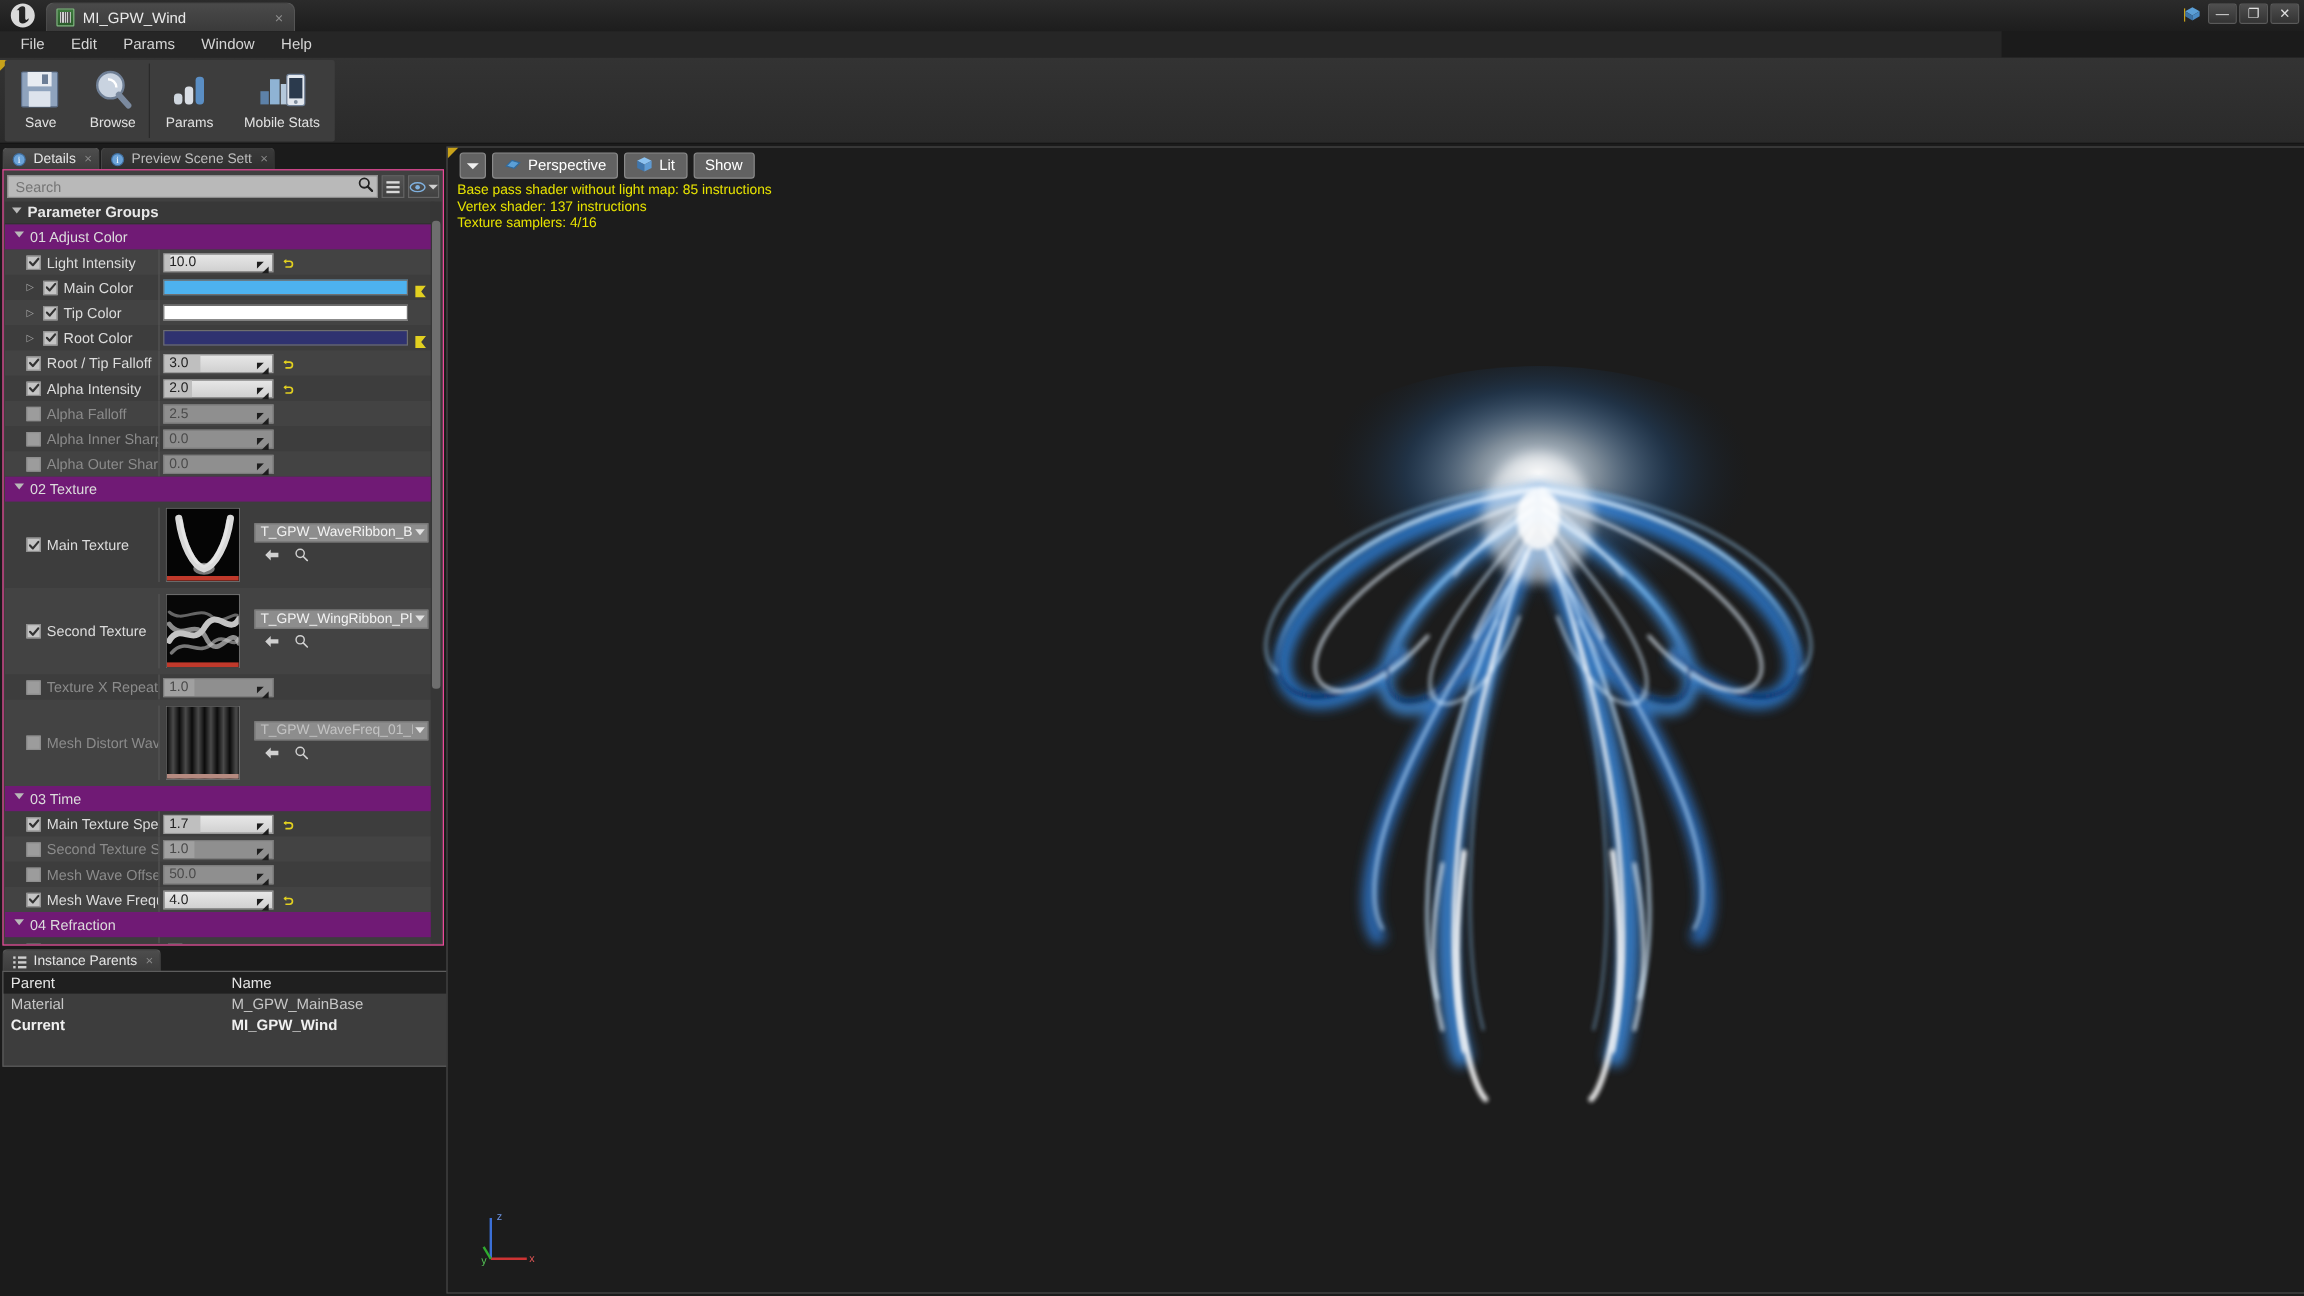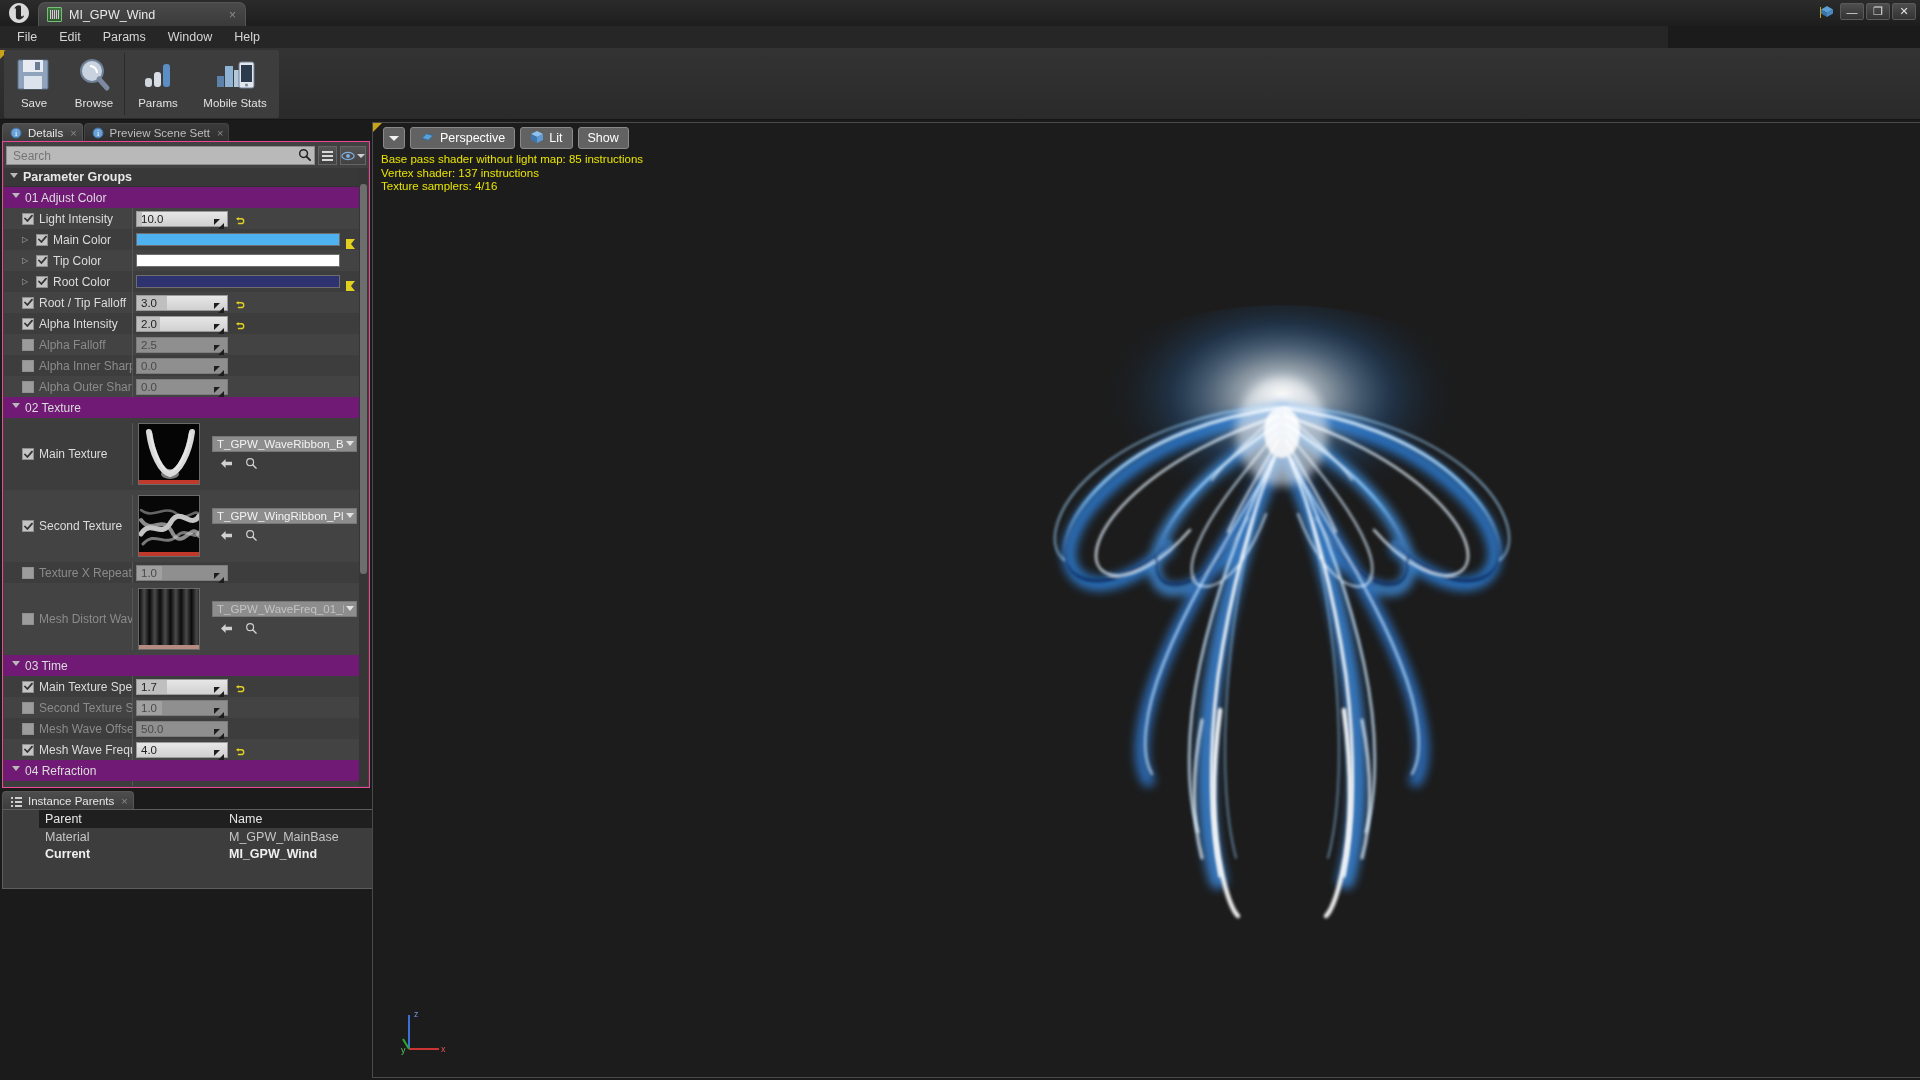--- a/index.html
+++ b/index.html
@@ -120,21 +120,21 @@
     border-right:4px solid transparent; border-top:5px solid #e2e2e2; }
   .asset-btns { display:flex; align-items:center; gap:12px; padding-left:8px; }
 
   .scrollbar { position:absolute; right:1px; top:26px; width:9px; height:618px; background:#363636; }
   .scrollbar .thumbv { position:absolute; left:1px; top:16px; width:7px; height:390px;
     background:#6e6e6e; border-radius:3px; }
 
   
   .ip-panel { position:absolute; left:2px; top:790px; width:368px; height:288px; }
   .ip-body { position:absolute; left:0; top:19px; width:424px; height:80px;
-    background:#3d3d3d; border:1px solid #5d5d5d;padding-left:36px; }
+    background:#3d3d3d; border:1px solid #5d5d5d; }
   .ip-hdr { display:flex; height:18px; background:#1f1f1f; align-items:center; }
   .ip-hdr div { font-size:12.5px; color:#e6e6e6; padding-left:6px; }
   .ip-row { display:flex; height:17px; align-items:center; }
   .ip-row div { font-size:12.5px; padding-left:6px; }
   .c1 { width:184px; flex:0 0 184px; }
   .c2 { flex:1; }
 
   
   .viewport { position:absolute; left:372px; top:122px; width:1820px; height:956px;
     background:#1c1c1c; border:1px solid #4a4a4a; overflow:hidden; }

